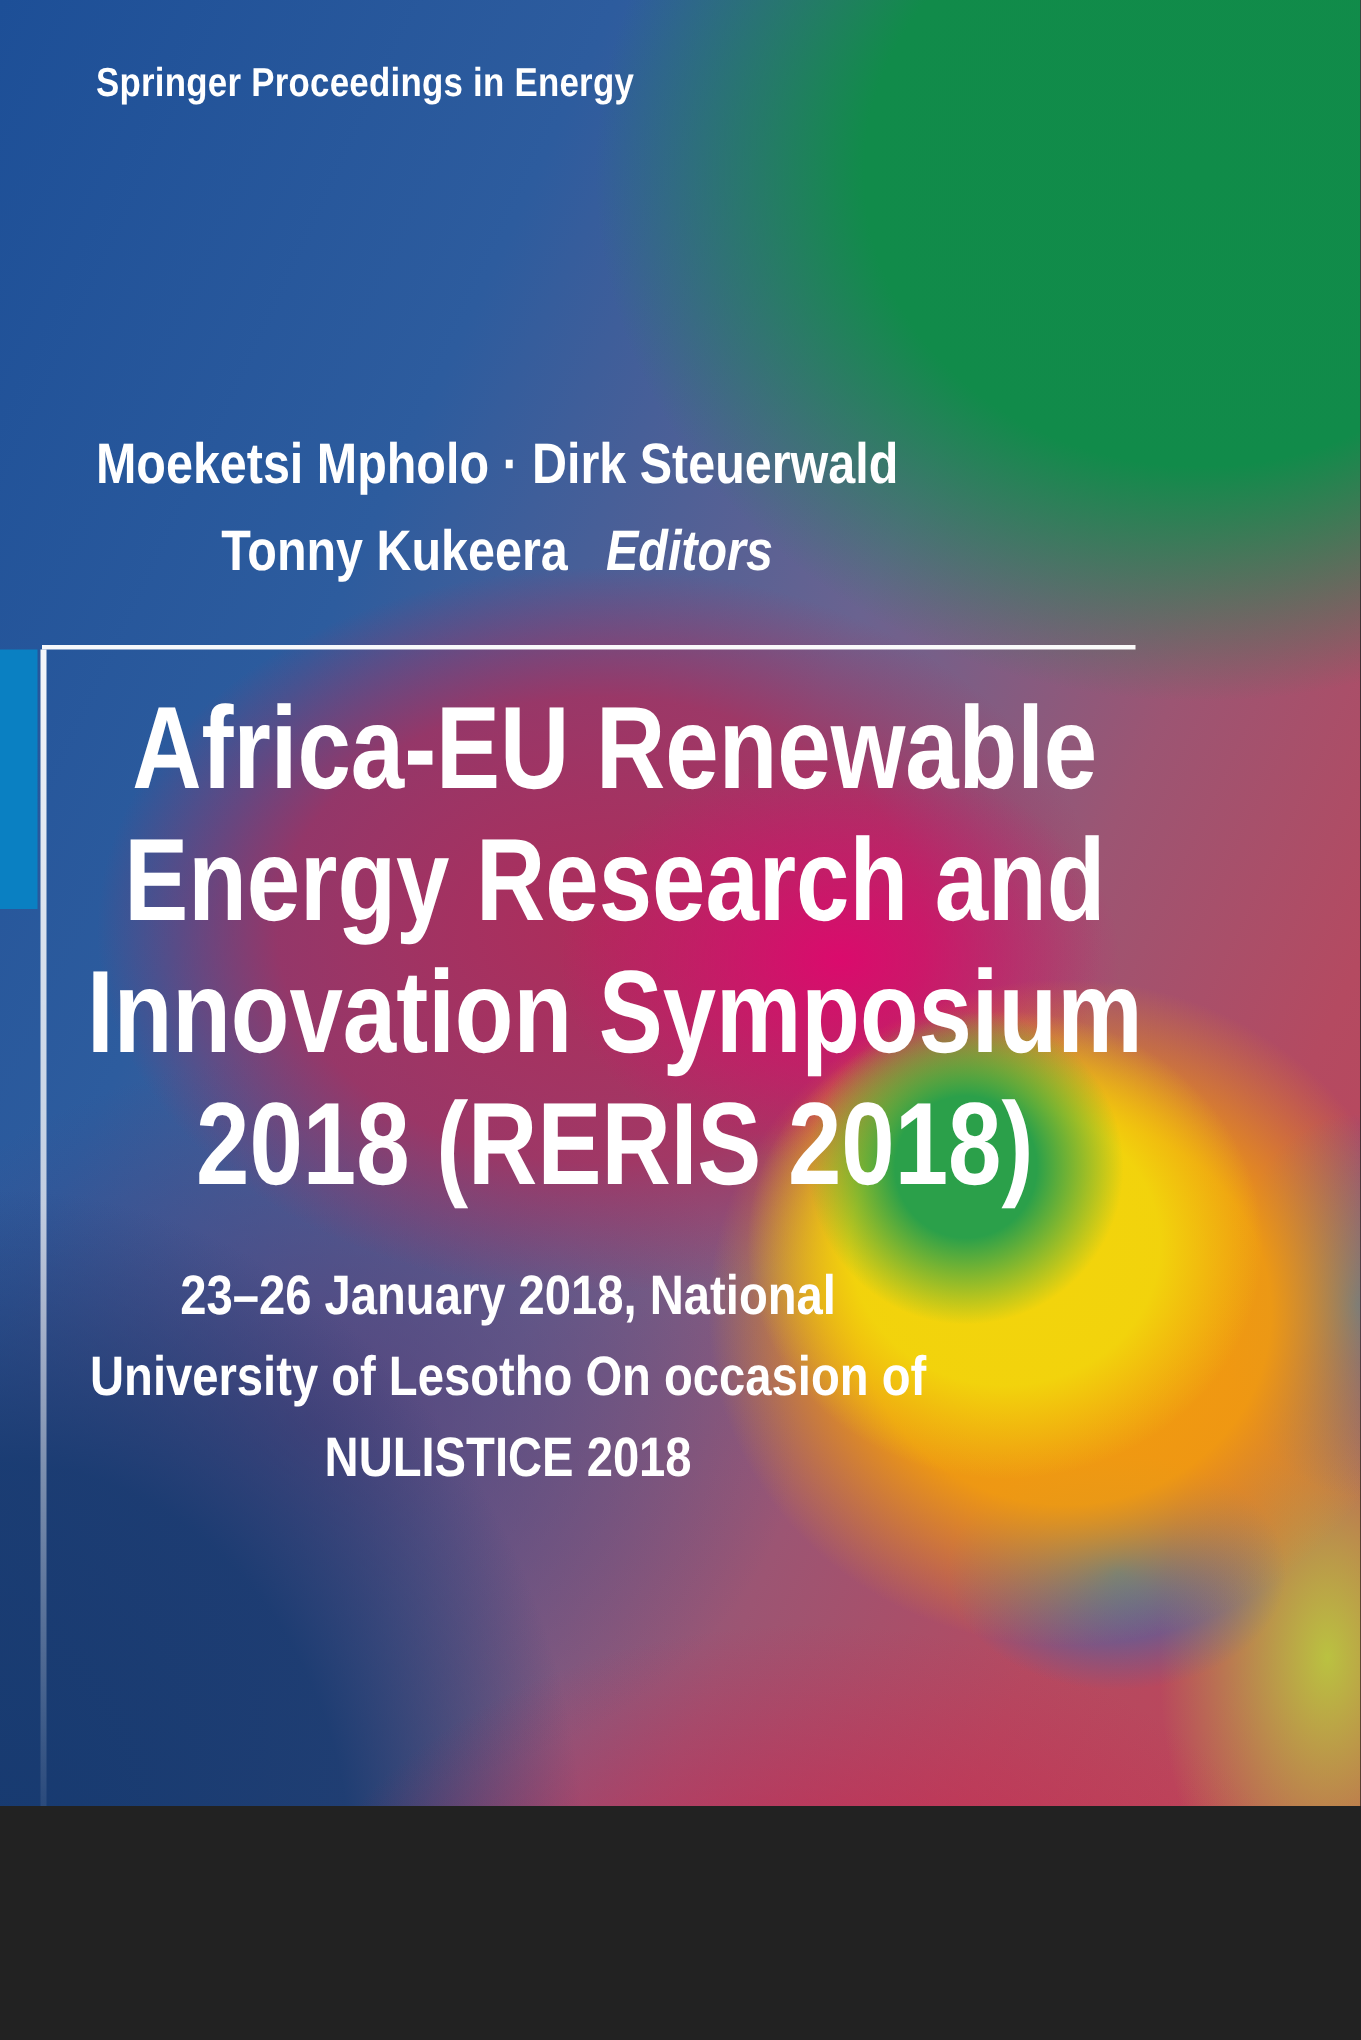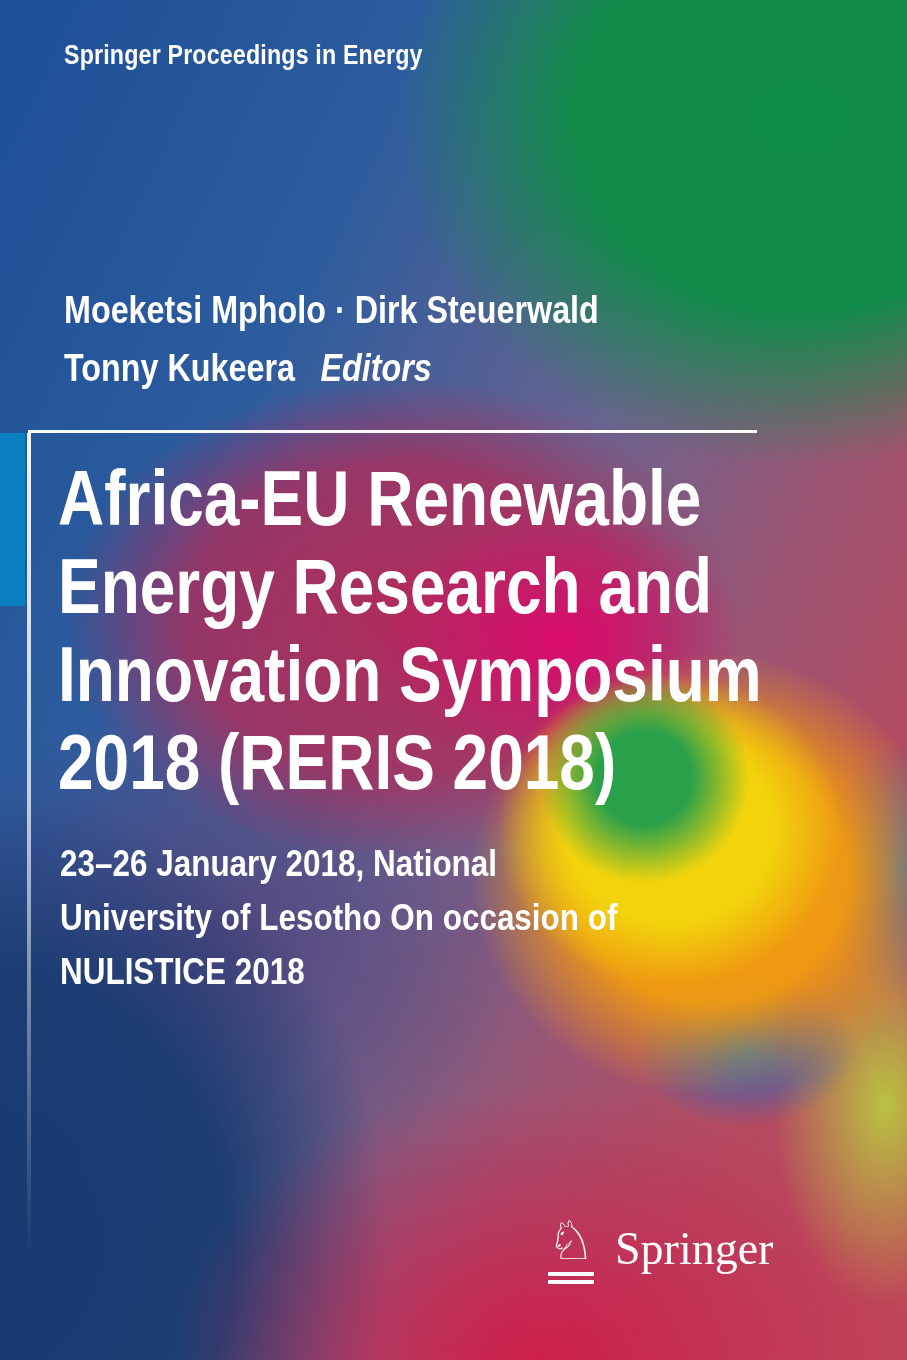--- a/index.html
+++ b/index.html
@@ -1,36 +1,37 @@
 <!DOCTYPE html>
 <html><head>
 <meta charset="utf-8">
 <style>
   html,body{margin:0;padding:0;background:#222;}
   .cover{
     position:relative;
-    width:907px;height:1360px;
+    width:907px;height:1204px;
     overflow:hidden;
     font-family:"Liberation Sans",sans-serif;
     color:#fff;
     
     background:
       radial-gradient(circle 105px at 644px 778px, #2ba04a 0%, #2ba04a 45%, rgba(60,170,60,0) 100%),
       radial-gradient(ellipse 215px 195px at 670px 830px, #f2d50c 0%, rgba(242,213,12,0.96) 48%, rgba(242,213,12,0) 80%),
       radial-gradient(ellipse 305px 285px at 710px 875px, rgba(244,158,12,0.98) 0%, rgba(244,158,12,0.92) 45%, rgba(244,158,12,0) 78%),
       radial-gradient(ellipse 150px 105px at 745px 1048px, rgba(23,110,198,0.95) 0%, rgba(23,110,198,0) 75%),
       radial-gradient(ellipse 120px 170px at 905px 870px, rgba(30,110,200,0.85) 0%, rgba(30,110,200,0) 75%),
       radial-gradient(ellipse 260px 190px at 560px 640px, rgba(224,6,110,0.9) 0%, rgba(224,6,110,0) 72%),
       radial-gradient(ellipse 150px 270px at 885px 1105px, rgba(186,207,62,0.9) 0%, rgba(186,207,62,0) 75%),
       radial-gradient(ellipse 560px 490px at 800px 115px, #108c49 0%, #118b4a 40%, rgba(17,139,74,0) 72%),
       radial-gradient(ellipse 430px 310px at 400px 620px, rgba(178,42,88,0.95) 0%, rgba(178,42,88,0.75) 50%, rgba(178,42,88,0) 78%),
       radial-gradient(ellipse 490px 370px at 540px 1360px, rgba(208,28,74,0.95) 0%, rgba(208,28,74,0) 75%),
       radial-gradient(ellipse 520px 610px at 0px 1250px, #173a70 0%, rgba(23,58,112,0.9) 45%, rgba(23,58,112,0) 75%),
       radial-gradient(ellipse 430px 330px at 210px 950px, rgba(82,60,118,0.75) 0%, rgba(82,60,118,0) 75%),
       linear-gradient(115deg, #1d4f97 0%, #2d5c9e 28%, #6a6390 52%, #9c5573 68%, #b44a61 82%, #c04457 100%);
+    text-align: center;
   }
   .series{
     position:absolute;left:64px;top:40px;
     font-size:27px;font-weight:bold;letter-spacing:.2px;
     transform:scaleX(.86);transform-origin:top left;white-space:nowrap;
   }
   .editors{
     position:absolute;left:64px;top:281px;
     font-size:38px;font-weight:bold;line-height:58px;
     transform:scaleX(.85);transform-origin:top left;white-space:nowrap;

